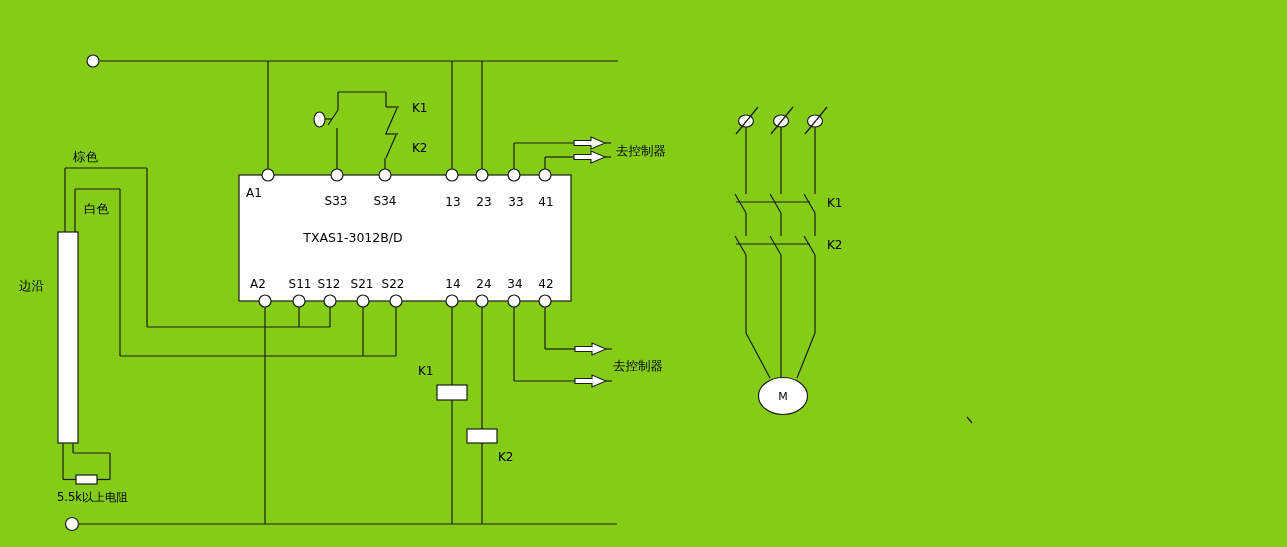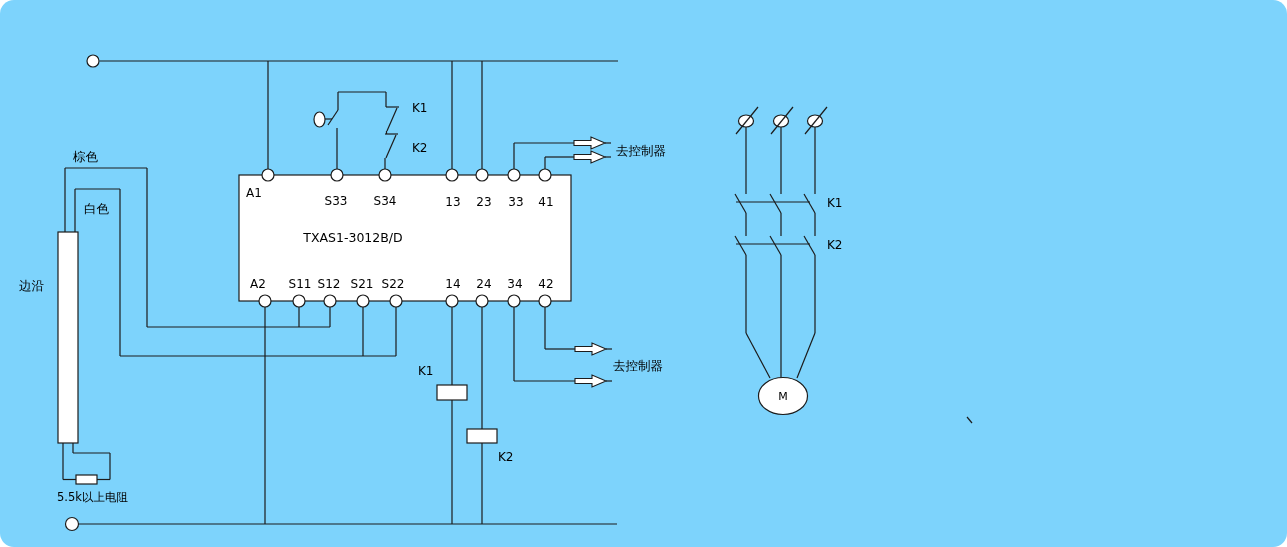--- a/index.html
+++ b/index.html
@@ -1,17 +1,17 @@
 <!DOCTYPE html>
 <html><head>
 <meta charset="utf-8">
 <style>
   html,body{margin:0;padding:0;background:#ffffff;}
-  .canvas{position:relative;width:1287px;height:547px;background:#7dd3fc;overflow:hidden;
-          font-family:"DejaVu Sans","Liberation Sans",sans-serif;border-radius:14px;}
+  .canvas{position:relative;width:1287px;height:547px;background:#84cc16;overflow:hidden;
+          font-family:"DejaVu Sans","Liberation Sans",sans-serif;}
   svg text{fill:#000000;font-family:"DejaVu Sans","Liberation Sans",sans-serif;}
   svg line, svg path.wire, svg rect.box, svg circle.term, svg ellipse.sym{
       stroke:#1c1c1c;stroke-width:1.2;fill:none;}
   svg rect.box{fill:#ffffff;}
   svg circle.term, svg ellipse.sym{fill:#ffffff;}
   svg path.arrow{fill:#ffffff;stroke:#1c1c1c;stroke-width:1.1;}
   .t12{font-size:12px;}
   .t125{font-size:12.5px;}
   .t115{font-size:11.5px;}
   .t11{font-size:11px;}

